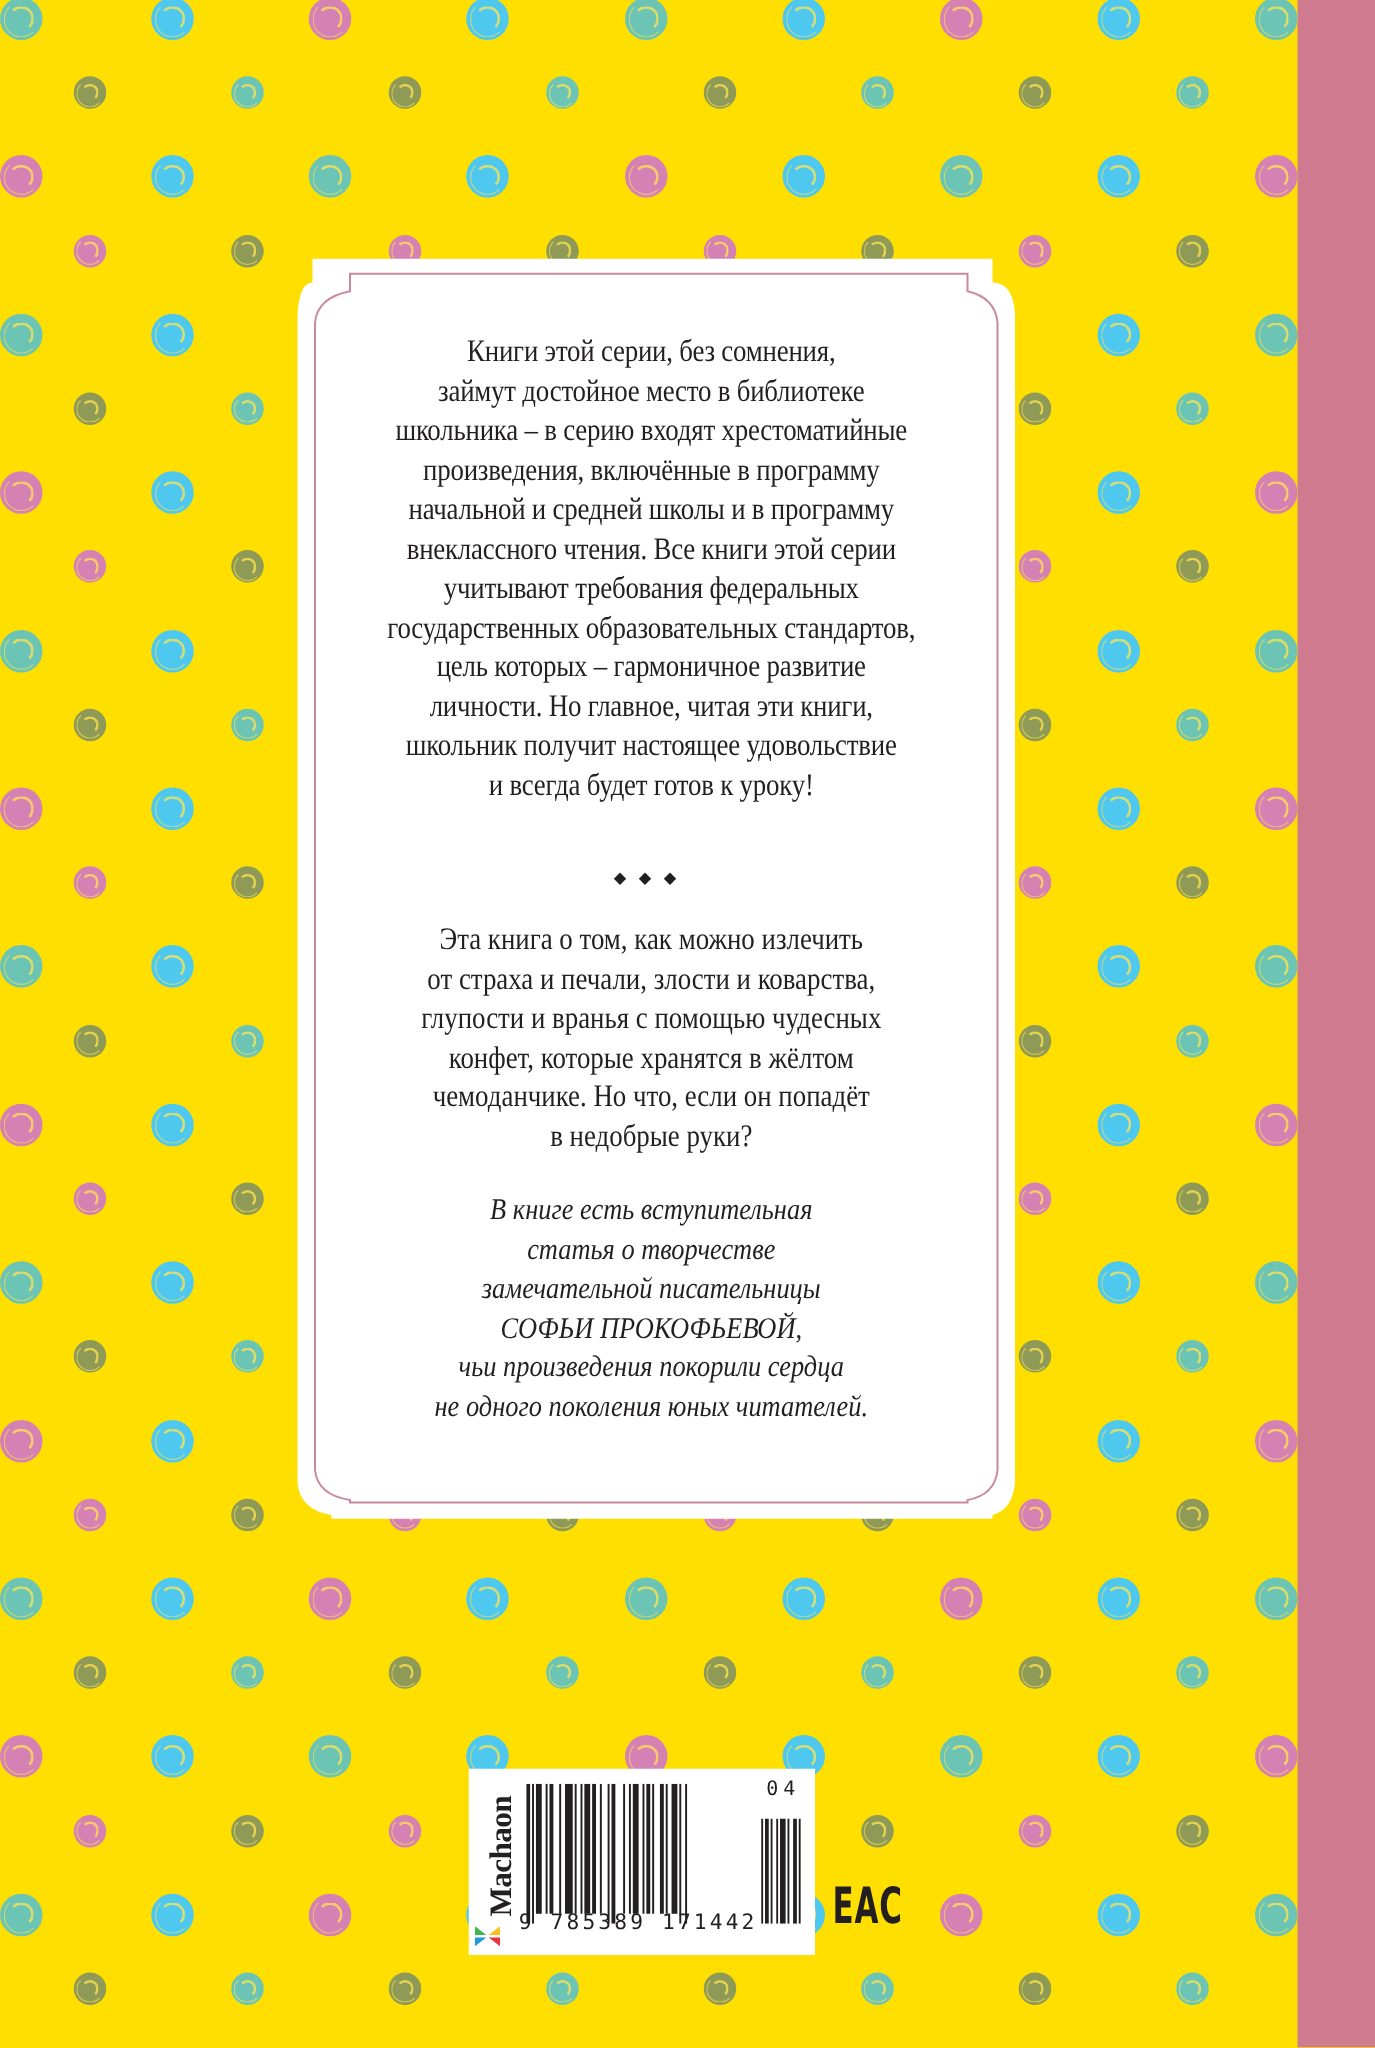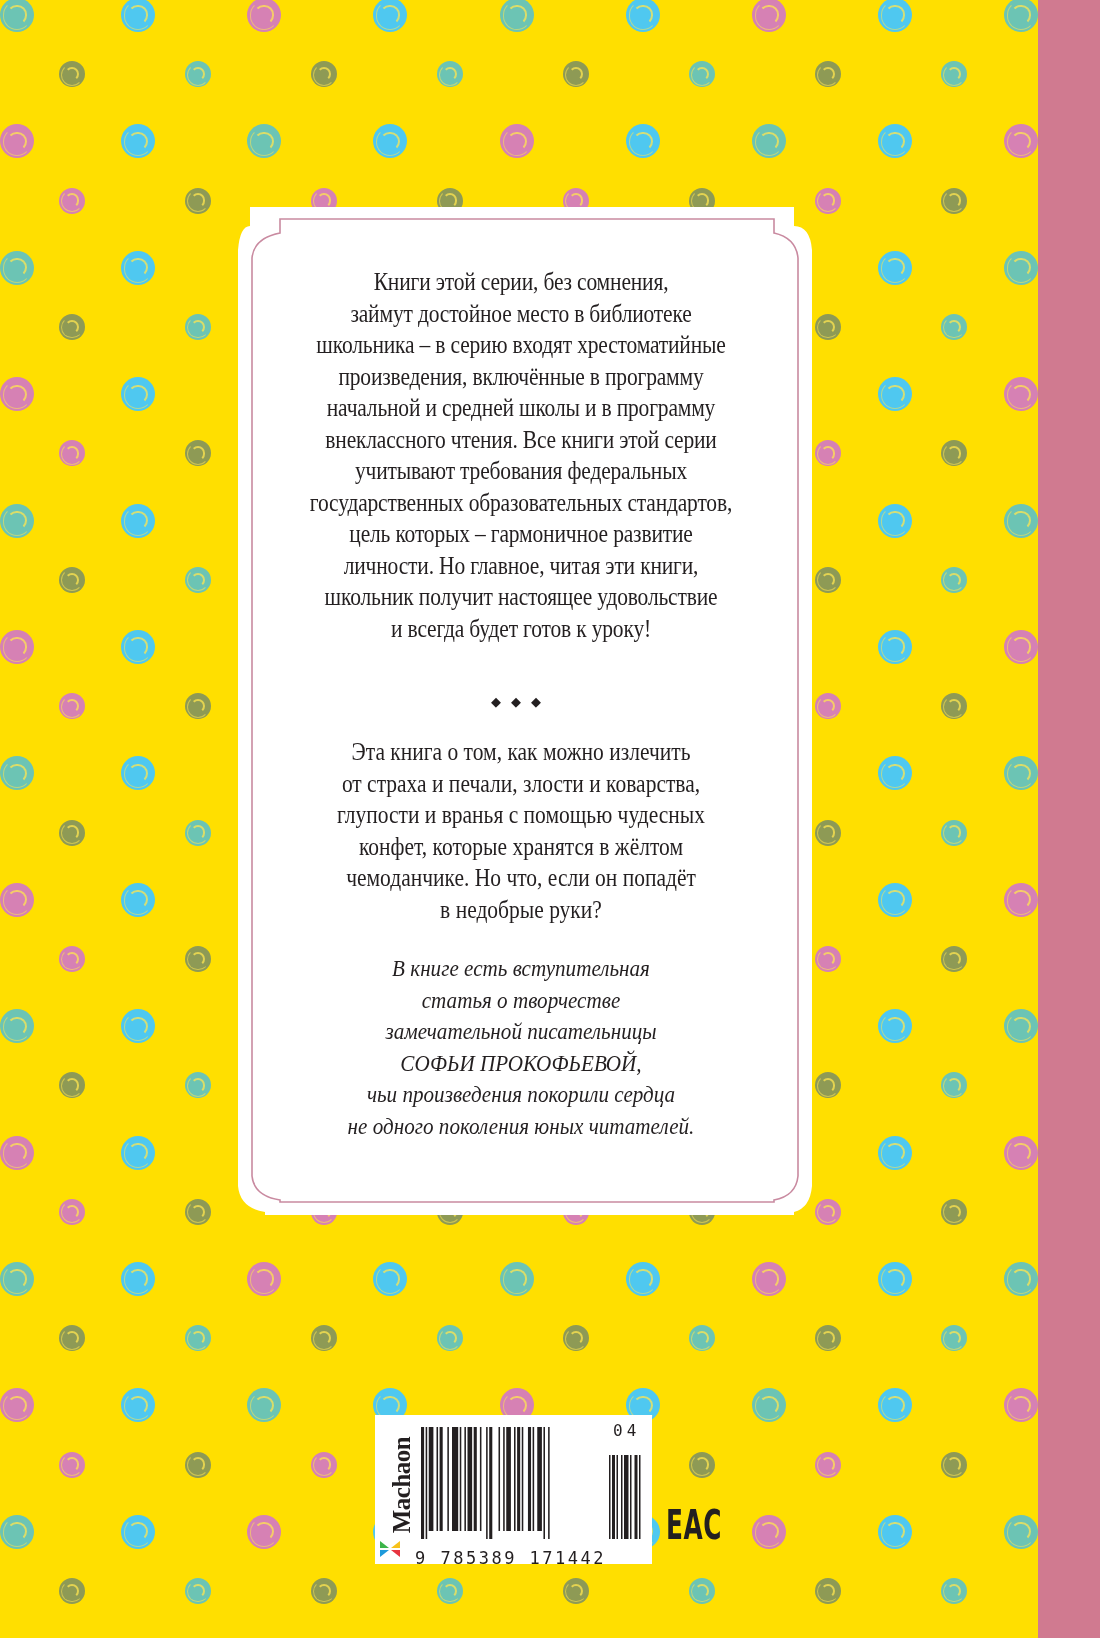--- a/index.html
+++ b/index.html
@@ -64,21 +64,21 @@
       position: absolute; left: 8px; top: 6px; width: 28px; height: 120px;
     }
     #publisher-name {
       position: absolute; left: 19px; top: 64px; transform: translate(-50%,-50%) rotate(-90deg);
       font-family: "Liberation Serif", "DejaVu Serif", serif; font-weight: bold;
       font-size: 25px; color: #231f20; white-space: nowrap; letter-spacing: -0.5px;
     }
     #logo-mark { position: absolute; left: 5px; top: 126px; width: 20px; height: 16px; }
     #bars { position: absolute; left: 46px; top: 12px; }
     #isbn-digits {
-      position: absolute; left: 40px; top: 133px; font-family: "DejaVu Sans Mono", monospace;
+      position: absolute; left: 40px; top: 113px; font-family: "DejaVu Sans Mono", monospace;
       font-size: 17px; color: #231f20; letter-spacing: 2.5px;
     }
     #addon-digits {
       position: absolute; left: 238px; top: 6px; font-family: "DejaVu Sans Mono", monospace;
       font-size: 16px; color: #231f20; letter-spacing: 4px;
     }
     #eac-mark {
       position: absolute; left: 666px; top: 1502px;
       font-family: "DejaVu Sans", sans-serif; font-weight: bold; font-size: 40px;
       color: #231f20; letter-spacing: 1px; transform: scaleX(0.62); transform-origin: left top;

